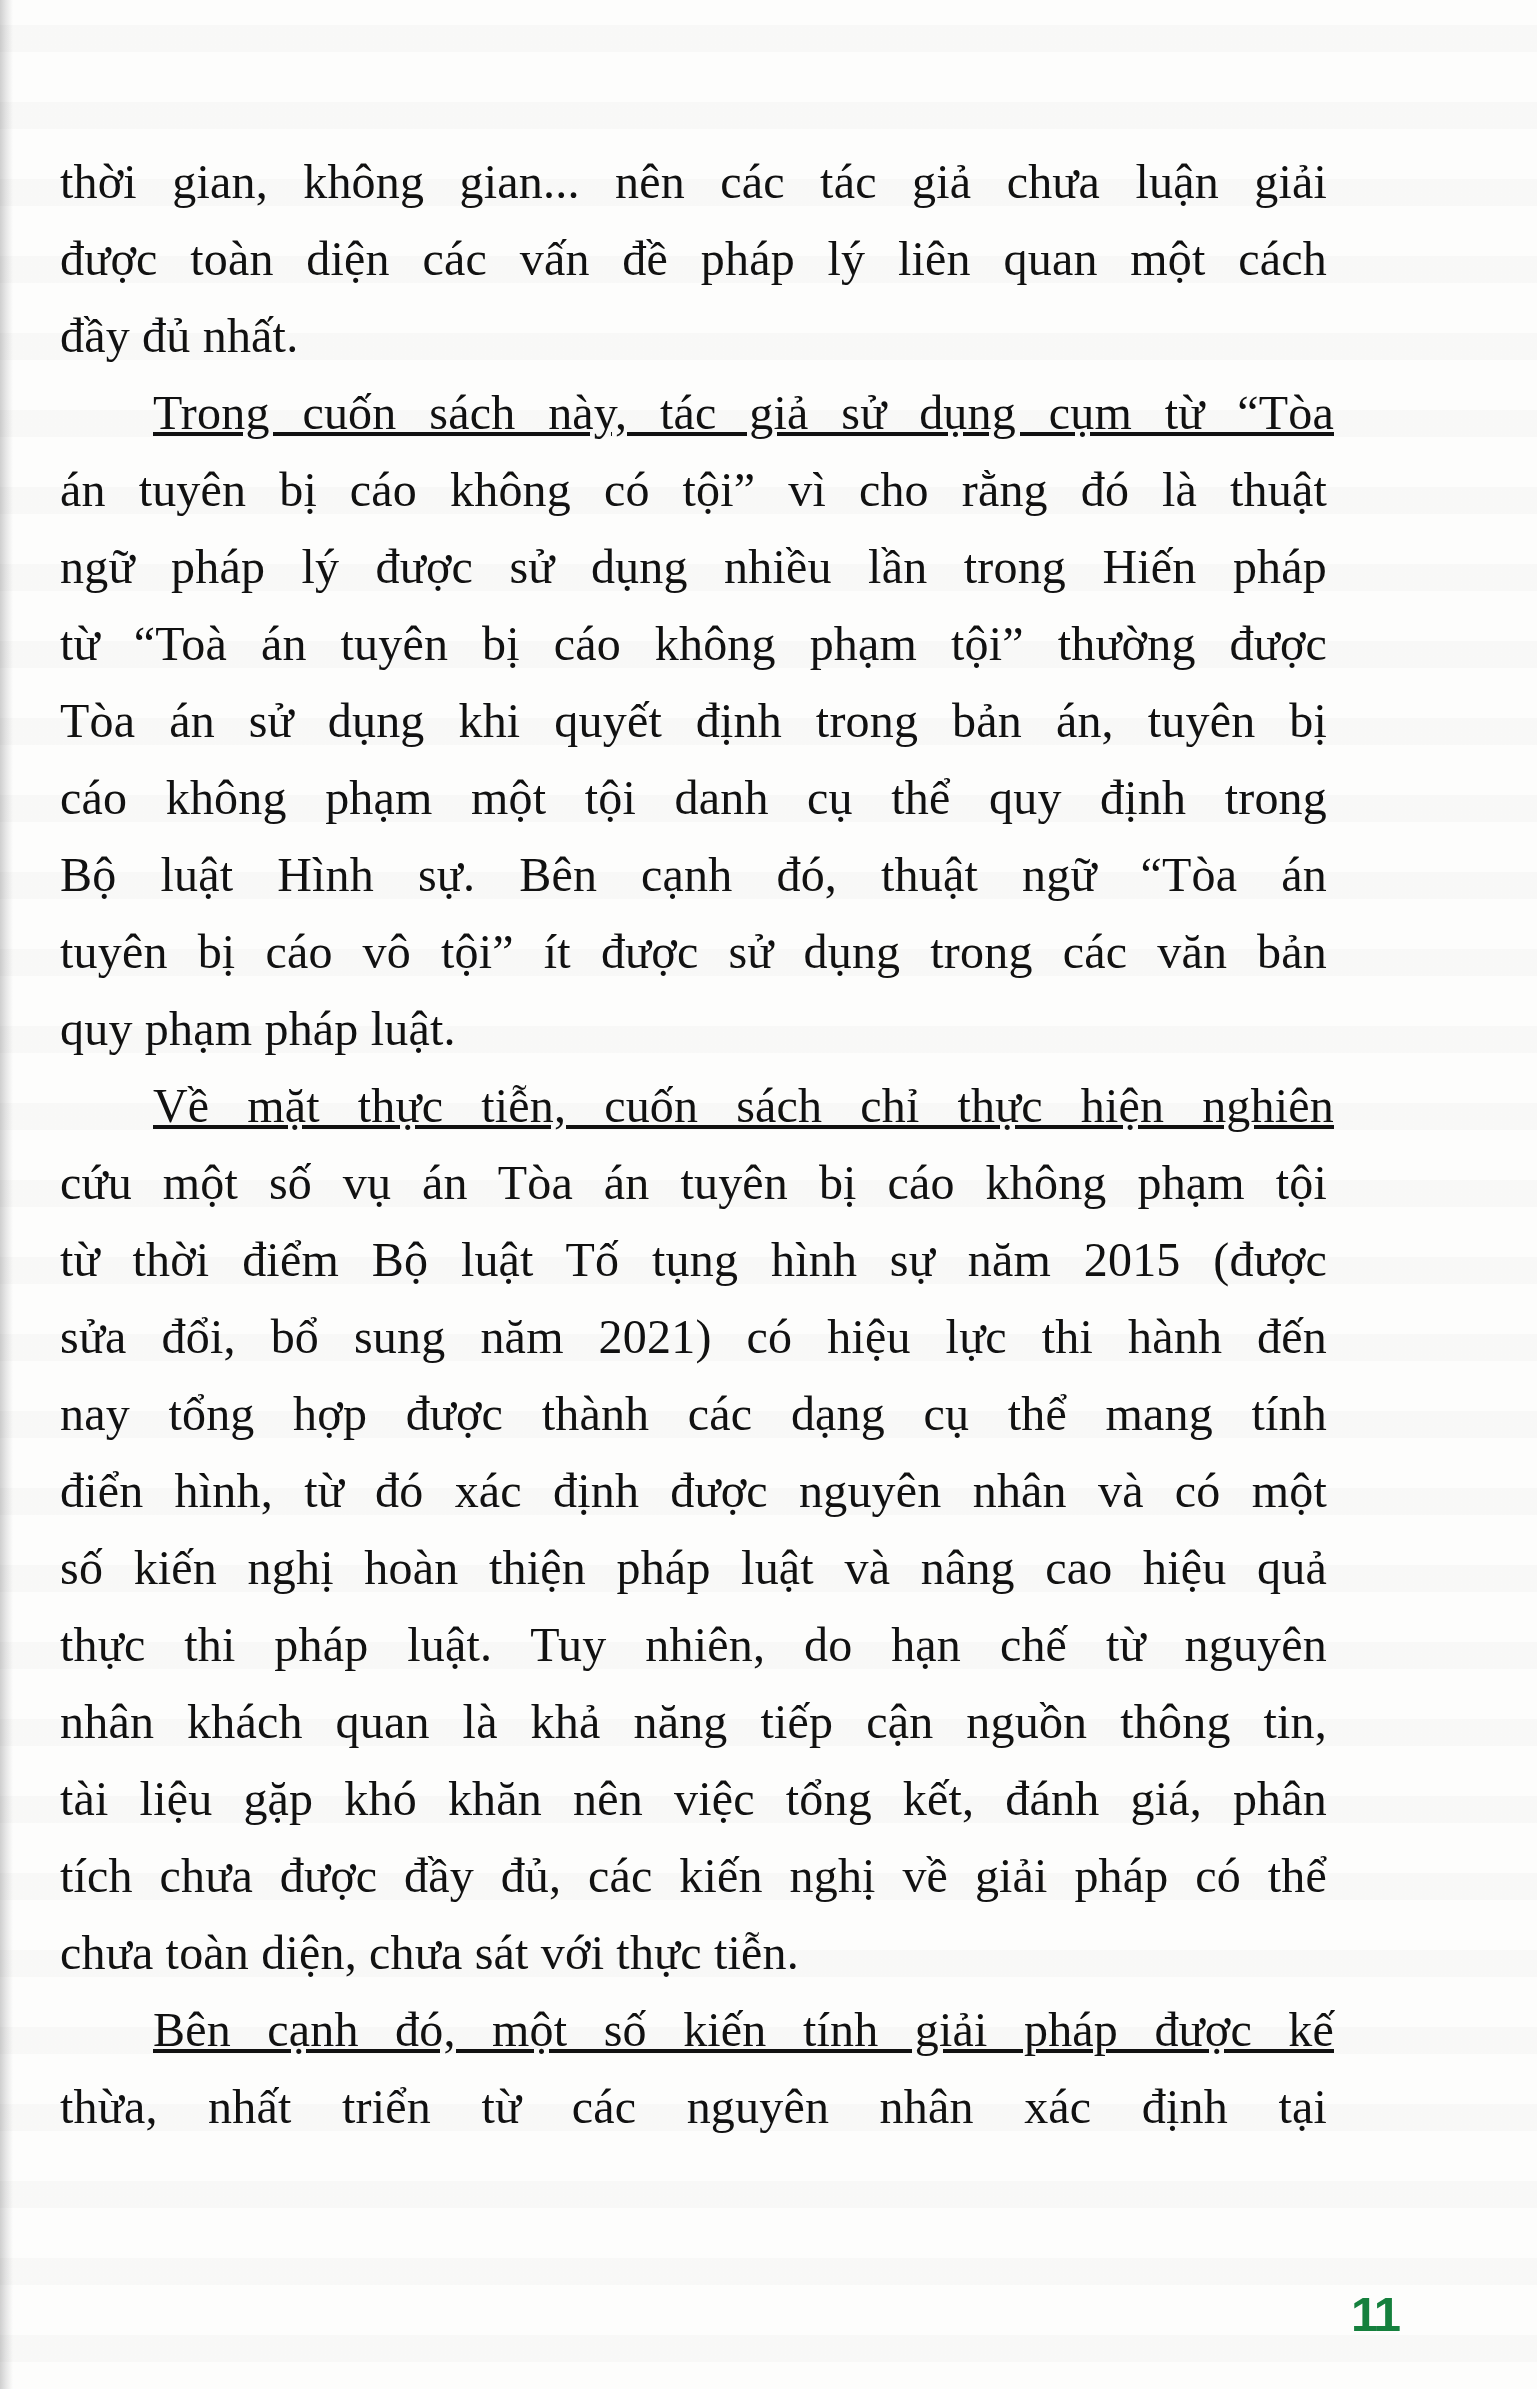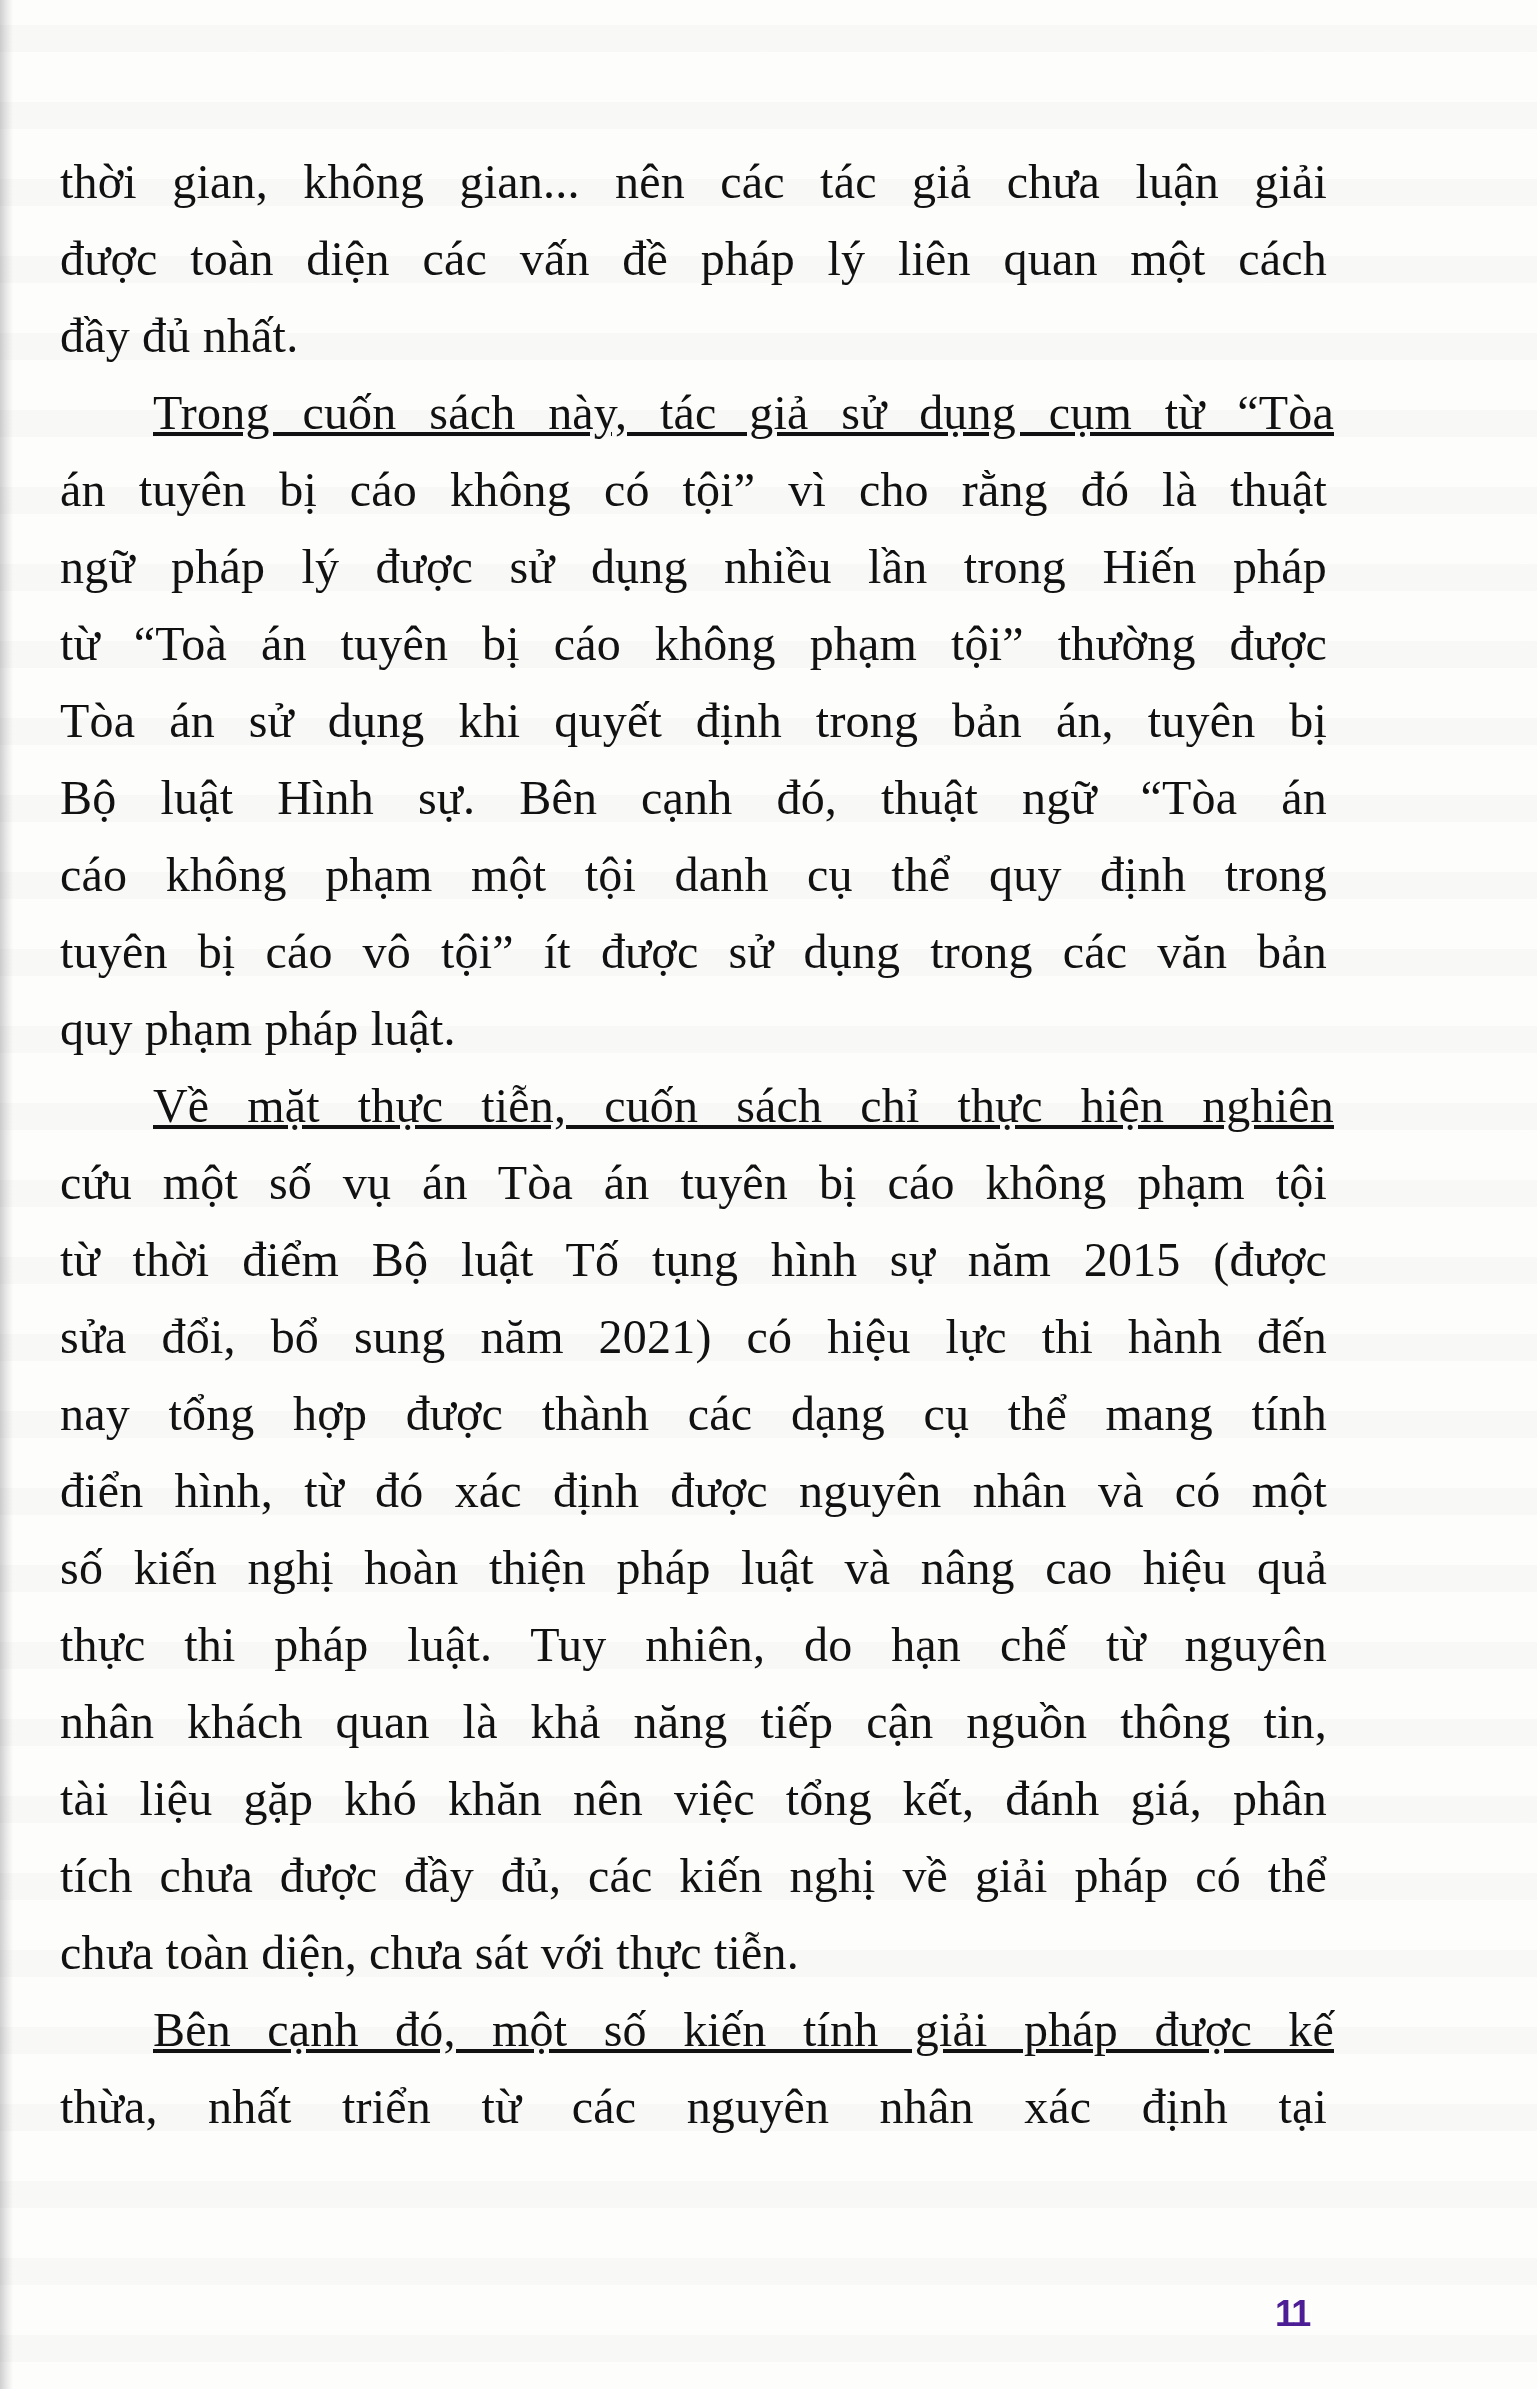--- a/index.html
+++ b/index.html
@@ -64,27 +64,27 @@
     text-decoration: underline;
   }
   .line-inner {
     display: block;
     white-space: normal;
     text-align: inherit;
     text-align-last: inherit;
   }
   .page-number {
     position: absolute;
-    left: 1275px;
+    left: 1351px;
     top: 2285px;
     font-family: "Liberation Sans", "DejaVu Sans", sans-serif;
     font-weight: bold;
-    font-size: 36px;
+    font-size: 49px;
     line-height: 58px;
-    color: #4c1d95;
+    color: #15803d;
     letter-spacing: -1.7px;
   }
 </style>
 </head>
 <body>
 
 <div class="page-edge"></div>
 <div class="show-through"></div>
 
 <div class="text-column">
@@ -111,24 +111,24 @@
     <div class="line">
         <span class="line-inner">ngữ pháp lý được sử dụng nhiều lần trong Hiến pháp</span>
       </div>
     <div class="line">
         <span class="line-inner">từ “Toà án tuyên bị cáo không phạm tội” thường được</span>
       </div>
     <div class="line">
         <span class="line-inner">Tòa án sử dụng khi quyết định trong bản án, tuyên bị</span>
       </div>
     <div class="line">
-        <span class="line-inner">Bộ luật Hình sự. Bên cạnh đó, thuật ngữ “Tòa án</span>
+        <span class="line-inner">cáo không phạm một tội danh cụ thể quy định trong</span>
       </div>
     <div class="line">
-        <span class="line-inner">cáo không phạm một tội danh cụ thể quy định trong</span>
+        <span class="line-inner">Bộ luật Hình sự. Bên cạnh đó, thuật ngữ “Tòa án</span>
       </div>
     <div class="line">
         <span class="line-inner">tuyên bị cáo vô tội” ít được sử dụng trong các văn bản</span>
       </div>
     <div class="line last">
         <span class="line-inner">quy phạm pháp luật.</span>
       </div>
   </div>
 
   <div class="paragraph">

